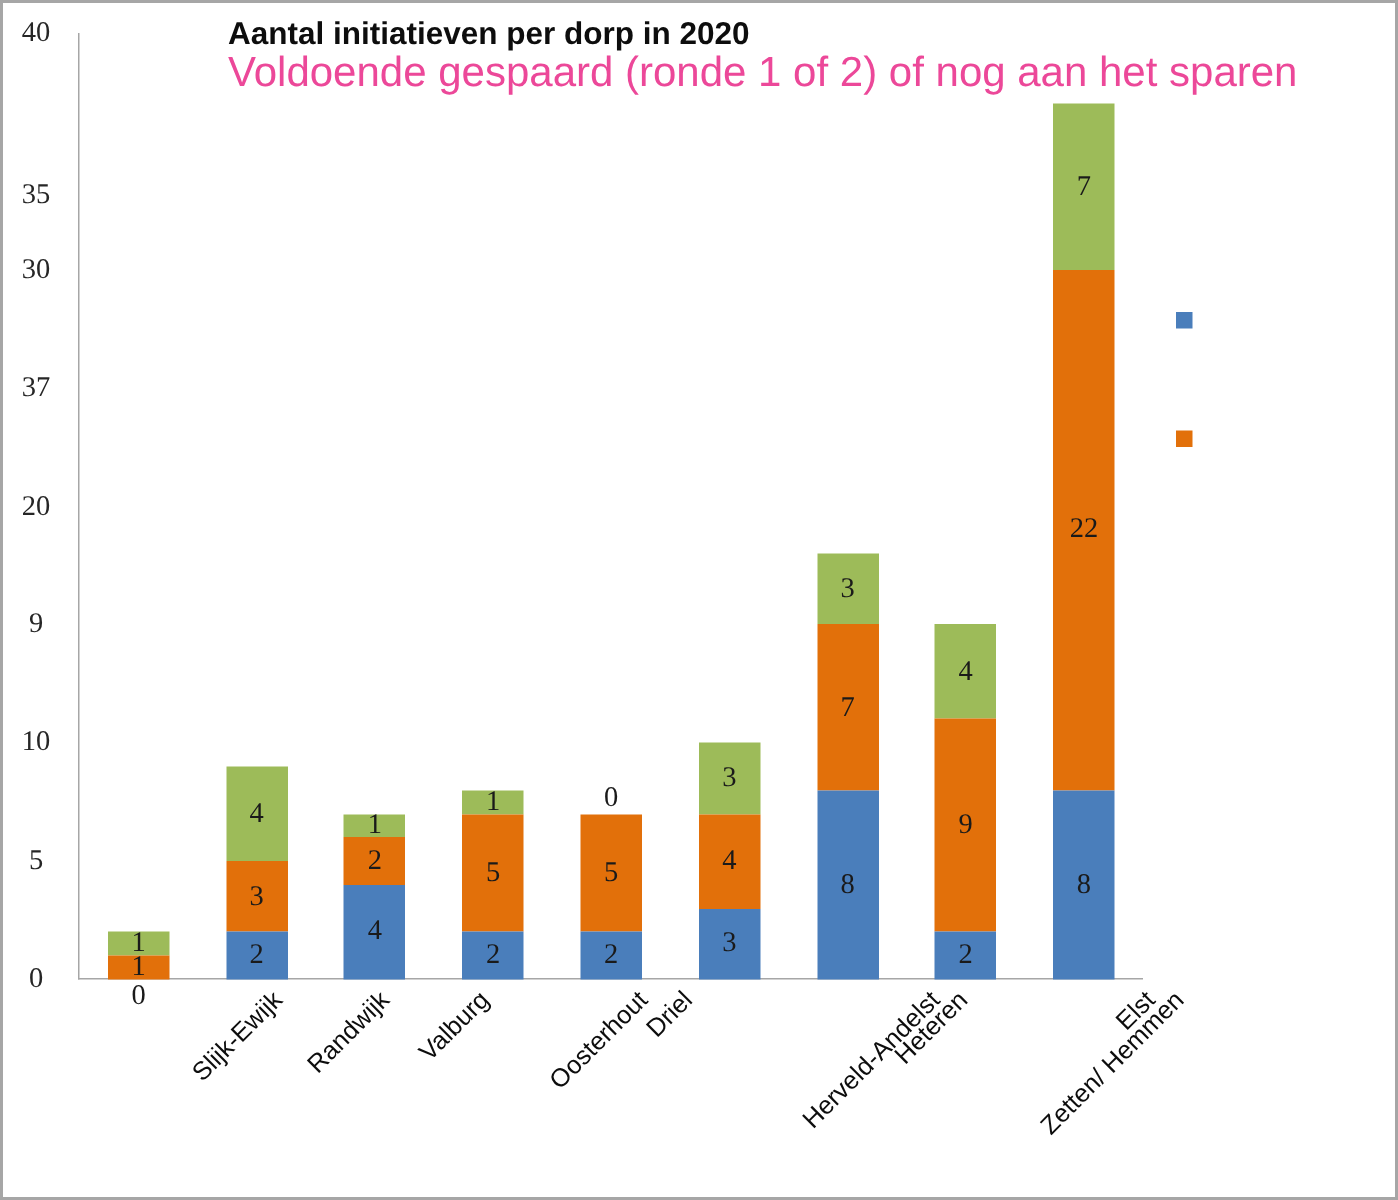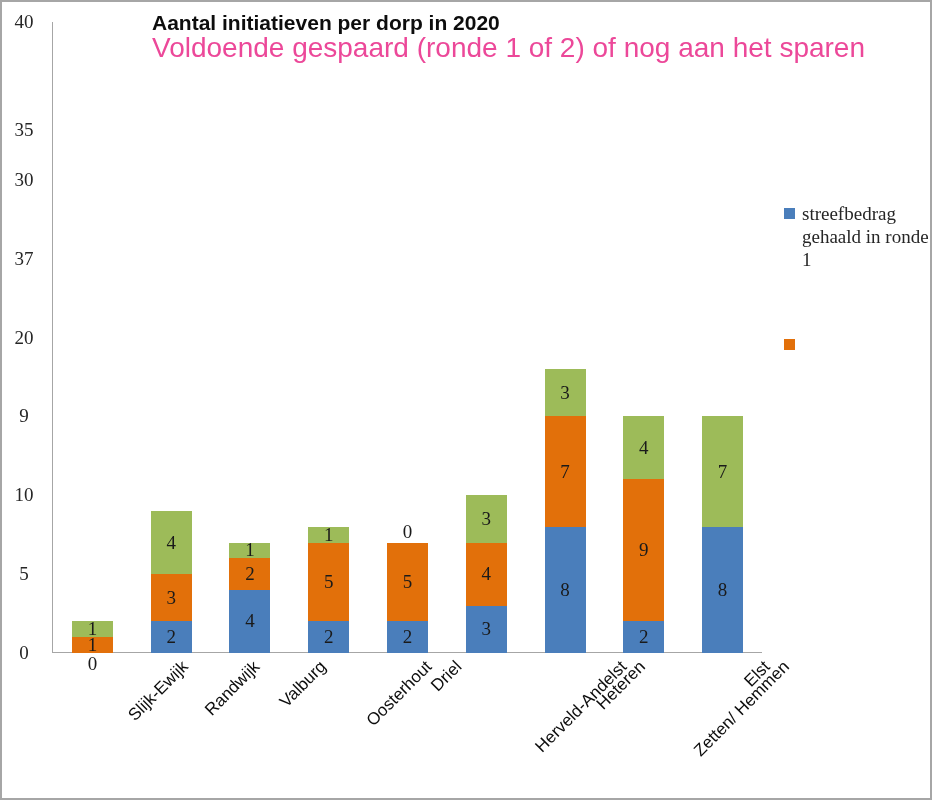--- a/index.html
+++ b/index.html
@@ -299,20 +299,23 @@
           <div class="seg seg-blue" style="height: 31.55px;">
             <span class="seg-label">2</span>
           </div>
         </div>
       </div>
       <div class="bar-group" style="left: 649.129px; width: 40.9644px;">
         <div class="bar-col">
           <div class="seg seg-green" style="height: 110.425px;">
             <span class="seg-label">7</span>
           </div>
+          <div class="seg seg-orange" style="height: 347.05px;">
+            <span class="seg-label">22</span>
+          </div>
           <div class="seg seg-blue" style="height: 126.2px;">
             <span class="seg-label">8</span>
           </div>
         </div>
       </div>
     </div>
 
   <div id="x-axis-labels">
       <div class="x-tick" style="left: 48.8422px;">Slijk-Ewijk</div>
       <div class="x-tick" style="left: 127.62px;">Randwijk</div>
@@ -321,20 +324,19 @@
       <div class="x-tick" style="left: 363.953px;">Driel</div>
       <div class="x-tick" style="left: 442.731px;">Herveld-Andelst</div>
       <div class="x-tick" style="left: 521.509px;">Heteren</div>
       <div class="x-tick" style="left: 600.287px;">Zetten/ Hemmen</div>
       <div class="x-tick" style="left: 679.064px;">Elst</div>
     </div>
 
   <div id="legend">
       <div class="legend-item">
         <span class="legend-swatch" style="background: rgb(74, 126, 187);"></span>
-        <span class="legend-label">streefbedrag gehaald in ronde 1</span>
       </div>
       <div class="legend-item">
         <span class="legend-swatch" style="background: rgb(226, 112, 10);"></span>
       </div>
     </div>
 
 </div>
 
 </body></html>

